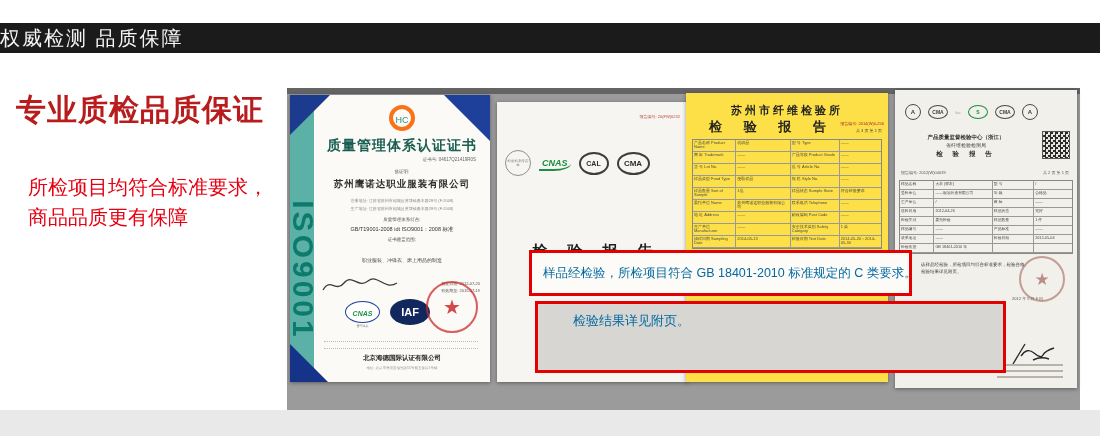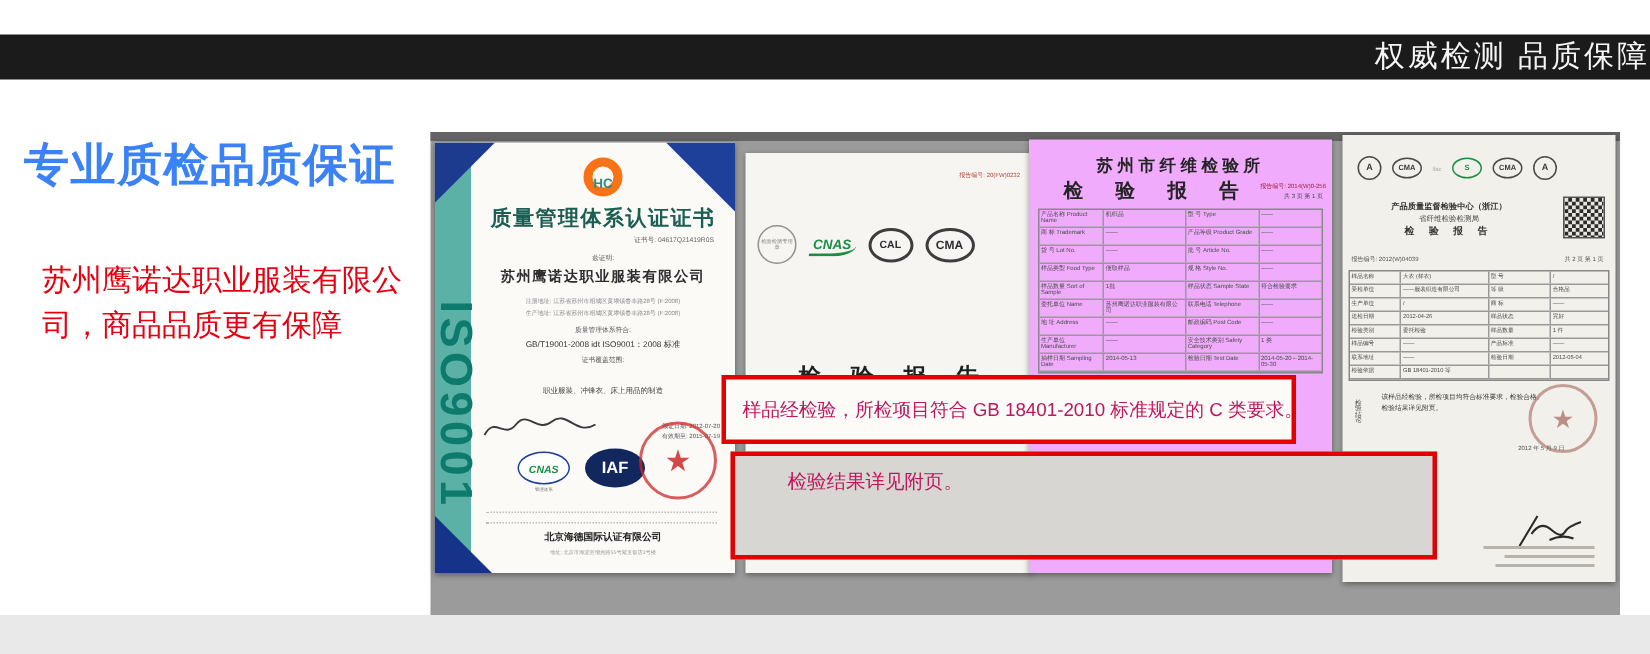--- a/index.html
+++ b/index.html
@@ -2,25 +2,25 @@
 <html><head>
 <meta charset="utf-8">
 <style>
   * { margin:0; padding:0; box-sizing:border-box; }
   html,body { width:1100px; }
   body { font-family:"Liberation Sans",sans-serif; background:#fff; }
   #stage { position:relative; width:1100px; height:436px; background:#fff; overflow:hidden; }
 
   
   .banner { position:absolute; left:0; top:23px; width:1100px; height:30px; background:#1b1b1b;
-            color:#f5f5f5; font-size:20px; letter-spacing:2px; text-align:right; line-height:30px;padding-left:14px; }
+            color:#f5f5f5; font-size:20px; letter-spacing:2px; text-align:left; line-height:30px; }
 
   
   .intro-heading { position:absolute; left:16px; top:90px; font-size:30px; font-weight:600;
-                   color:#3b82f6; letter-spacing:1px; white-space:nowrap; }
+                   color:#b91c1c; letter-spacing:1px; white-space:nowrap; }
   .intro-desc { position:absolute; left:28px; top:172px; width:242px; font-size:20px; line-height:1.52;
                 color:#e60012; font-weight:500; }
 
   
   .photo { position:absolute; left:287px; top:88px; width:793px; height:322px; background:#9b9b9b; }
   .photo-topstrip { position:absolute; left:0; top:0; width:793px; height:6px; background:#646464; }
   .caption-bar { position:absolute; left:0; top:294px; width:793px; height:28px; background:#747474;
                  color:#323232; font-size:19px; line-height:28px; white-space:nowrap; }
   .caption-bar .c1 { margin-left:9px; } .caption-bar .c2 { margin-left:32px; }
 
@@ -29,22 +29,22 @@
   
   .cert { left:3px; top:7px; width:200px; height:287px; background:#fbfaf7; overflow:hidden; }
   .band { position:absolute; left:0; top:0; width:24px; height:287px; background:#5cb1a6; }
   .iso-text { position:absolute; left:13px; top:175px; transform:translate(-50%,-50%) rotate(90deg);
               font-size:30px; font-weight:bold; color:#0d7a6e; letter-spacing:3px; white-space:nowrap; }
   .tri { position:absolute; width:0; height:0; z-index:3; }
   .tri.tl { left:0; top:0; border-top:40px solid #1c3a8e; border-right:40px solid transparent; }
   .tri.tr { right:0; top:0; border-top:46px solid #1e3f9a; border-left:46px solid transparent; }
   .tri.bl { left:0; bottom:0; border-bottom:38px solid #16338a; border-right:38px solid transparent; }
   .cert .ctr { position:absolute; left:24px; right:0; text-align:center; }
-  .emblem { position:absolute; left:99px; top:10px; width:26px; height:26px; border:6px solid #f97316;
-            border-radius:50%; color:#2f8d80; font-size:9px; font-weight:bold; text-align:center; line-height:22px; }
+  .emblem { position:absolute; left:99px; top:10px; width:26px; height:26px; border:4px solid #f97316;
+            border-radius:50%; color:#2f8d80; font-size:9px; font-weight:normal; text-align:center; line-height:22px; }
   .cert-title { top:42px; font-size:14px; font-weight:bold; color:#1b5e52; letter-spacing:1px; }
   .cert-no { position:absolute; right:14px; top:62px; font-size:4.5px; color:#666; }
   .attest { top:74px; font-size:4.5px; color:#555; }
   .company { top:83px; font-size:9.5px; font-weight:bold; color:#2e2e2e; letter-spacing:1px; }
   .addr { font-size:4px; color:#8a8a8a; }
   .a1 { top:103px; } .a2 { top:111px; }
   .sysintro { top:122px; font-size:4.5px; color:#555; }
   .standard { top:131px; font-size:5.5px; color:#333; }
   .scopeintro { top:142px; font-size:4.5px; color:#555; }
   .scope { top:162px; font-size:5px; color:#444; }
@@ -75,21 +75,21 @@
   .oval { border:2px solid #3d3d3d; border-radius:50%; color:#2d2d2d; font-weight:bold;
           display:flex; align-items:center; justify-content:center; }
   .cal { width:30px; height:23px; font-size:7px; }
   .cma { width:33px; height:23px; font-size:8px; }
   .doc2-title { position:absolute; left:0; right:0; top:140px; text-align:center; font-size:15px;
                 font-weight:bold; color:#1f1f1f; letter-spacing:8px; text-indent:8px; }
   .doc2-sub { position:absolute; left:0; right:0; top:166px; text-align:center; font-size:11px;
               color:#2b2b2b; letter-spacing:4px; font-family:"Liberation Serif",serif; }
 
   
-  .doc3 { left:399px; top:5px; width:202px; height:289px; background:#f0abfc; }
+  .doc3 { left:399px; top:5px; width:202px; height:289px; background:#fde047; }
   .doc3-org { position:absolute; left:0; right:0; top:10px; text-align:center; font-size:11px;
               font-weight:bold; color:#242424; letter-spacing:3px; }
   .doc3-title { position:absolute; left:0; right:30px; top:25px; text-align:center; font-size:13px;
                 font-weight:bold; color:#242424; letter-spacing:9px; }
   .doc3-no { position:absolute; right:4px; top:28px; font-size:4px; color:#a23; }
   .doc3-pages { position:absolute; right:6px; top:35px; font-size:4px; color:#444; }
   .mini-table { position:absolute; border:0.5px solid #888; }
   .t3 { left:6px; right:6px; top:46px; }
   .trow { display:flex; border-bottom:0.5px solid #999; }
   .tcell { padding:0.5px 1px; border-right:0.5px solid #999; color:#4a4a4a; overflow:hidden; }
@@ -122,41 +122,41 @@
                  color:#555; letter-spacing:4px; }
   .concl { position:absolute; left:26px; right:48px; top:172px; font-size:4.5px; color:#3c3c3c; line-height:1.5; }
   .doc4-date { position:absolute; right:34px; top:206px; font-size:4px; color:#555; }
   .doc4-seal { right:12px; top:166px; width:46px; height:46px; border:2px solid rgba(150,75,66,.5);
                color:rgba(150,75,66,.6); font-size:17px; }
   .sig2 { position:absolute; right:16px; top:250px; }
   .fbar { position:absolute; right:14px; height:2px; background:#b7b3aa; }
   .f1 { bottom:22px; width:74px; } .f2 { bottom:16px; width:60px; } .f3 { bottom:10px; width:66px; }
 
   
-  .callout { position:absolute; border:3px solid #e20000; z-index:6; color:#be185d; }
+  .callout { position:absolute; border:3px solid #e20000; z-index:6; color:#0369a1;margin-left:48px; }
   .box1 { left:194px; top:162px; width:383px; height:46px; background:#fcfbf8;
           font-size:12.5px; line-height:40px; padding-left:11px; white-space:nowrap; }
   .box2 { left:200px; top:213px; width:471px; height:72px; background:#d7d6d2;
           font-size:13px; line-height:1.5; padding:7px 9px 0 9px; }
   .box2 .ind { text-indent:26px; }
 
   .bottom-strip { position:absolute; left:0; top:410px; width:1100px; height:26px; background:#e9e9e9; }
   svg { display:block; }
 </style>
 </head>
 <body>
 
 <div id="stage">
 
   <div class="banner">
     <span>权威检测 品质保障</span>
   </div>
 
   <div class="intro-heading">专业质检品质保证</div>
-  <div class="intro-desc">苏州鹰诺达职业服装有限公司，商品品质更有保障</div>
+  <div class="intro-desc">所检项目均符合标准要求，商品品质更有保障</div>
 
   <div class="photo">
     <div class="photo-topstrip"></div>
 
     <div class="doc cert">
       <div class="band"></div>
       <div class="iso-text">ISO9001</div>
       <div class="tri tl"></div>
       <div class="tri tr"></div>
       <div class="tri bl"></div>

